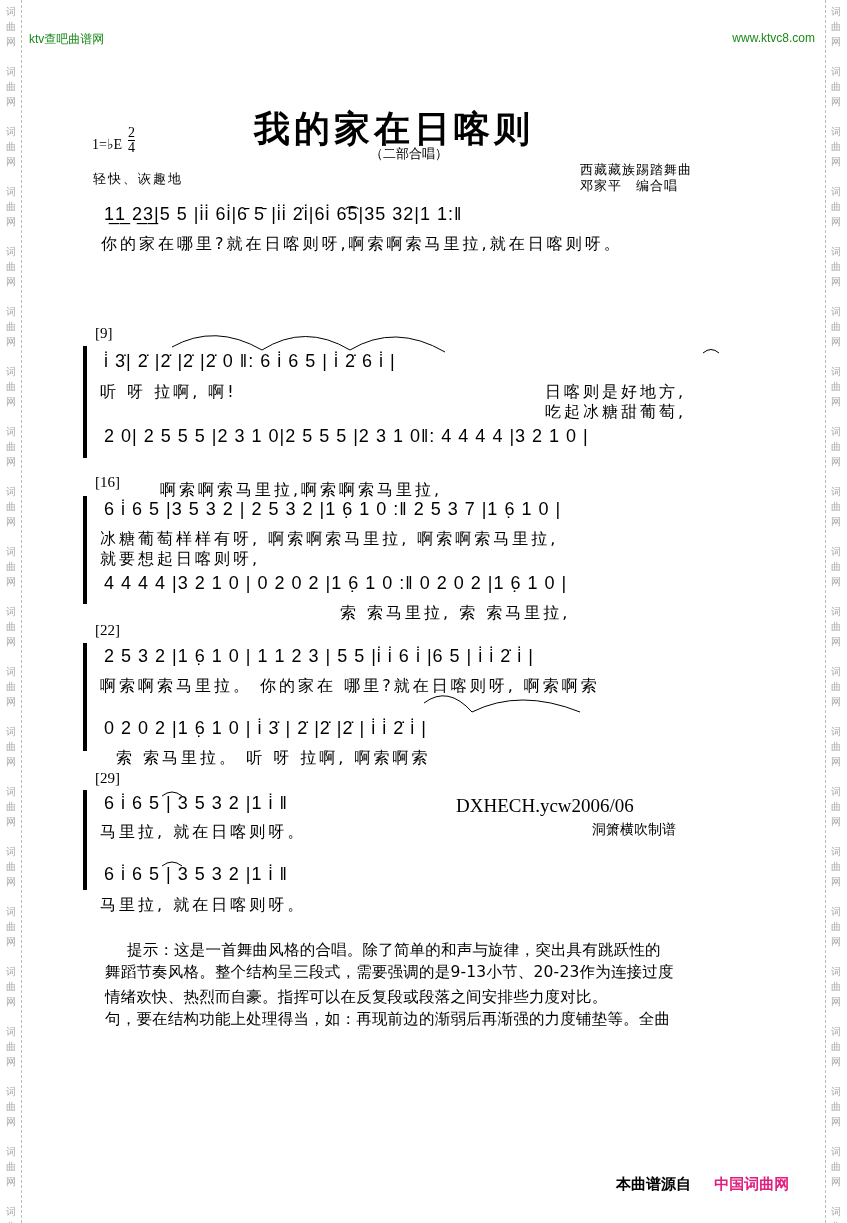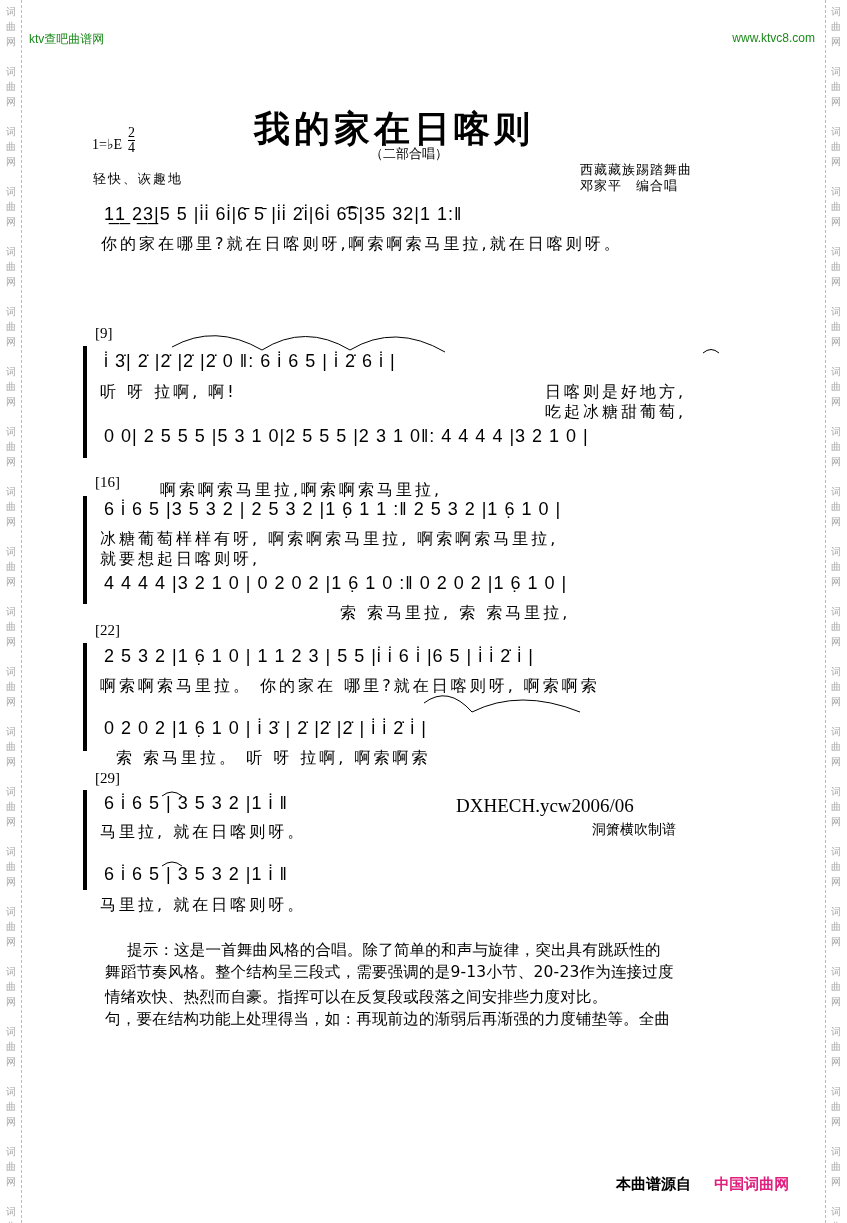--- a/index.html
+++ b/index.html
@@ -263,28 +263,28 @@
   <div class="abs lyr" style="left:101px;top:234px;">你的家在哪里?就在日喀则呀,啊索啊索马里拉,就在日喀则呀。</div>
 </div>
 
 <div>
   <div class="abs rehearsal" style="left:95px;top:325px;">[9]</div>
   <div class="bracket" style="left:83px;top:346px;height:112px;"></div>
   <div class="abs notes" style="left:104px;top:351px;">i̇ 3̇| 2̇ |2̇ |2̇ |2̇ 0 ‖: 6 i̇ 6 5 | i̇ 2̇ 6 i̇ |</div>
   <div class="abs lyr" style="left:100px;top:382px;">听 呀 拉啊,                                   啊!</div>
   <div class="abs lyr" style="left:545px;top:382px;">日喀则是好地方,</div>
   <div class="abs lyr" style="left:545px;top:402px;">吃起冰糖甜葡萄,</div>
-  <div class="abs notes" style="left:104px;top:426px;">0 0| 2 5 5 5 |5 3 1 0|2 5 5 5 |2 3 1 0‖: 4 4 4 4 |3 2 1 0 |</div>
+  <div class="abs notes" style="left:104px;top:426px;">2 0| 2 5 5 5 |2 3 1 0|2 5 5 5 |2 3 1 0‖: 4 4 4 4 |3 2 1 0 |</div>
   <div class="abs lyr" style="left:160px;top:480px;">啊索啊索马里拉,啊索啊索马里拉,</div>
 </div>
 
 <div>
   <div class="abs rehearsal" style="left:95px;top:474px;">[16]</div>
   <div class="bracket" style="left:83px;top:496px;height:108px;"></div>
-  <div class="abs notes" style="left:104px;top:499px;">6 i̇ 6 5 |3 5 3 2 | 2 5 3 2 |1 6̣ 1 1 :‖ 2 5 3 2 |1 6̣ 1 0 |</div>
+  <div class="abs notes" style="left:104px;top:499px;">6 i̇ 6 5 |3 5 3 2 | 2 5 3 2 |1 6̣ 1 0 :‖ 2 5 3 7 |1 6̣ 1 0 |</div>
   <div class="abs lyr" style="left:100px;top:529px;">冰糖葡萄样样有呀, 啊索啊索马里拉,    啊索啊索马里拉,</div>
   <div class="abs lyr" style="left:100px;top:549px;">就要想起日喀则呀,</div>
   <div class="abs notes" style="left:104px;top:573px;">4 4 4 4 |3 2 1 0 | 0 2 0 2 |1 6̣ 1 0 :‖ 0 2 0 2 |1 6̣ 1 0 |</div>
   <div class="abs lyr" style="left:340px;top:603px;">索  索马里拉,    索  索马里拉,</div>
 </div>
 
 <div>
   <div class="abs rehearsal" style="left:95px;top:622px;">[22]</div>
   <div class="bracket" style="left:83px;top:643px;height:108px;"></div>
   <div class="abs notes" style="left:104px;top:646px;">2 5 3 2 |1 6̣ 1 0 | 1 1 2 3 | 5 5 |i̇ i̇ 6 i̇ |6 5 | i̇ i̇ 2̇ i̇ |</div>

